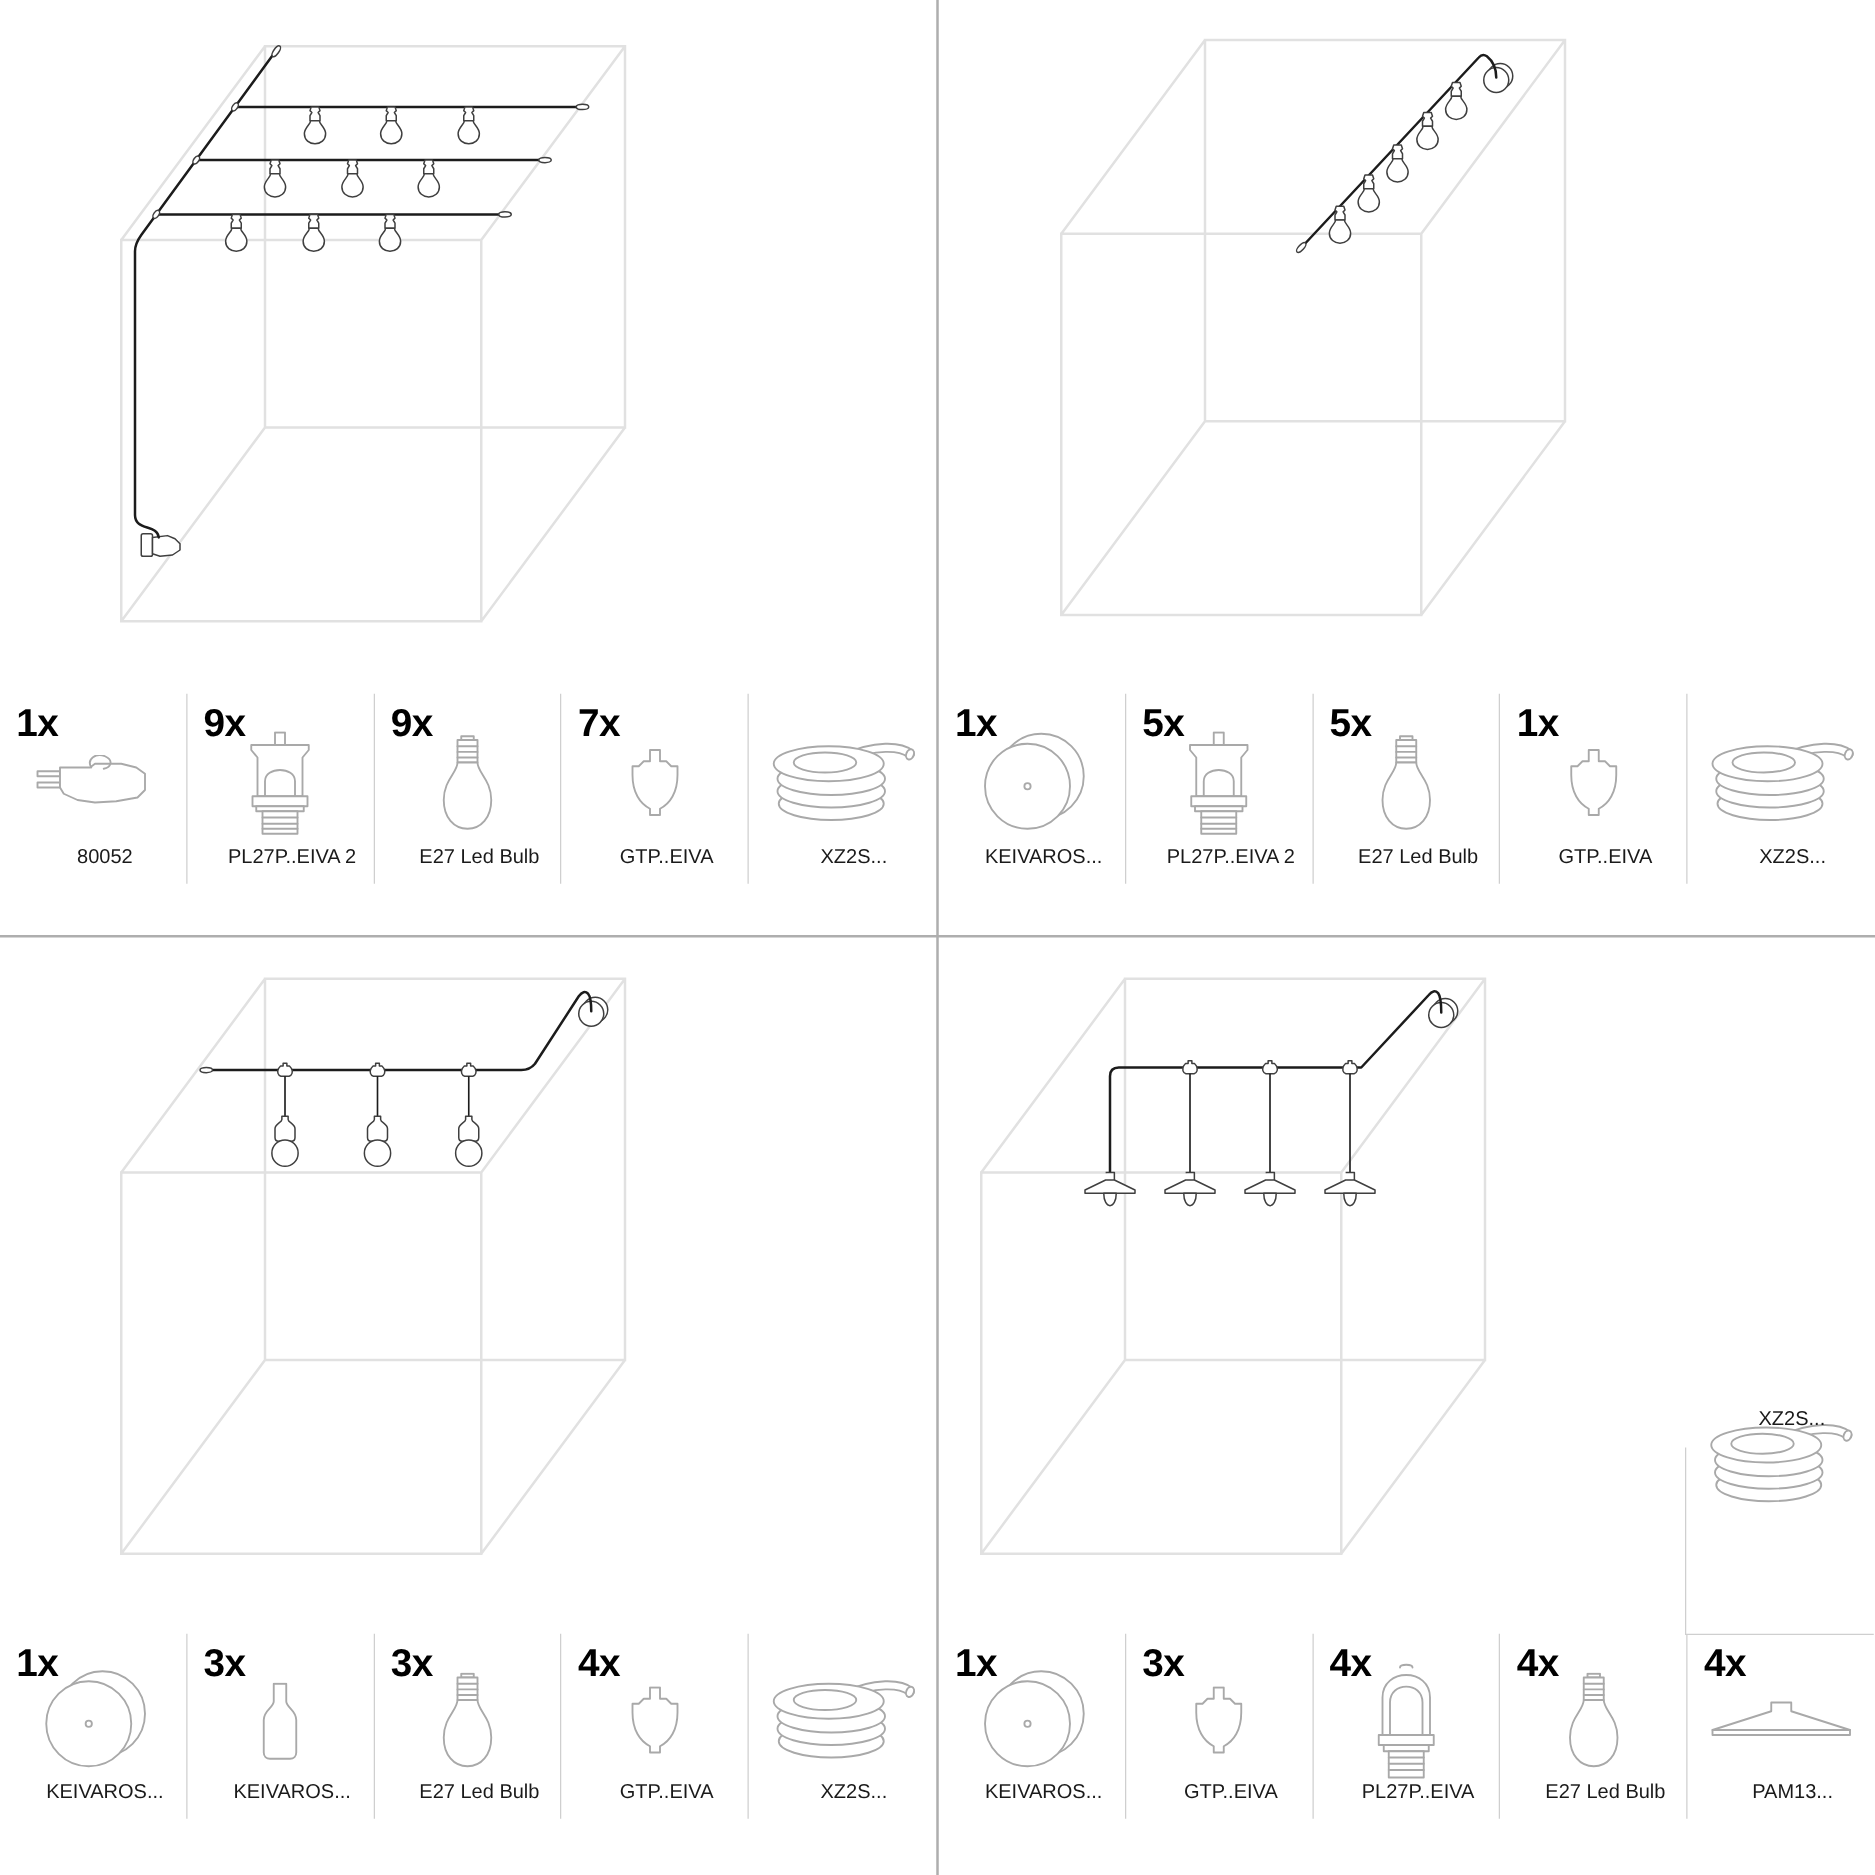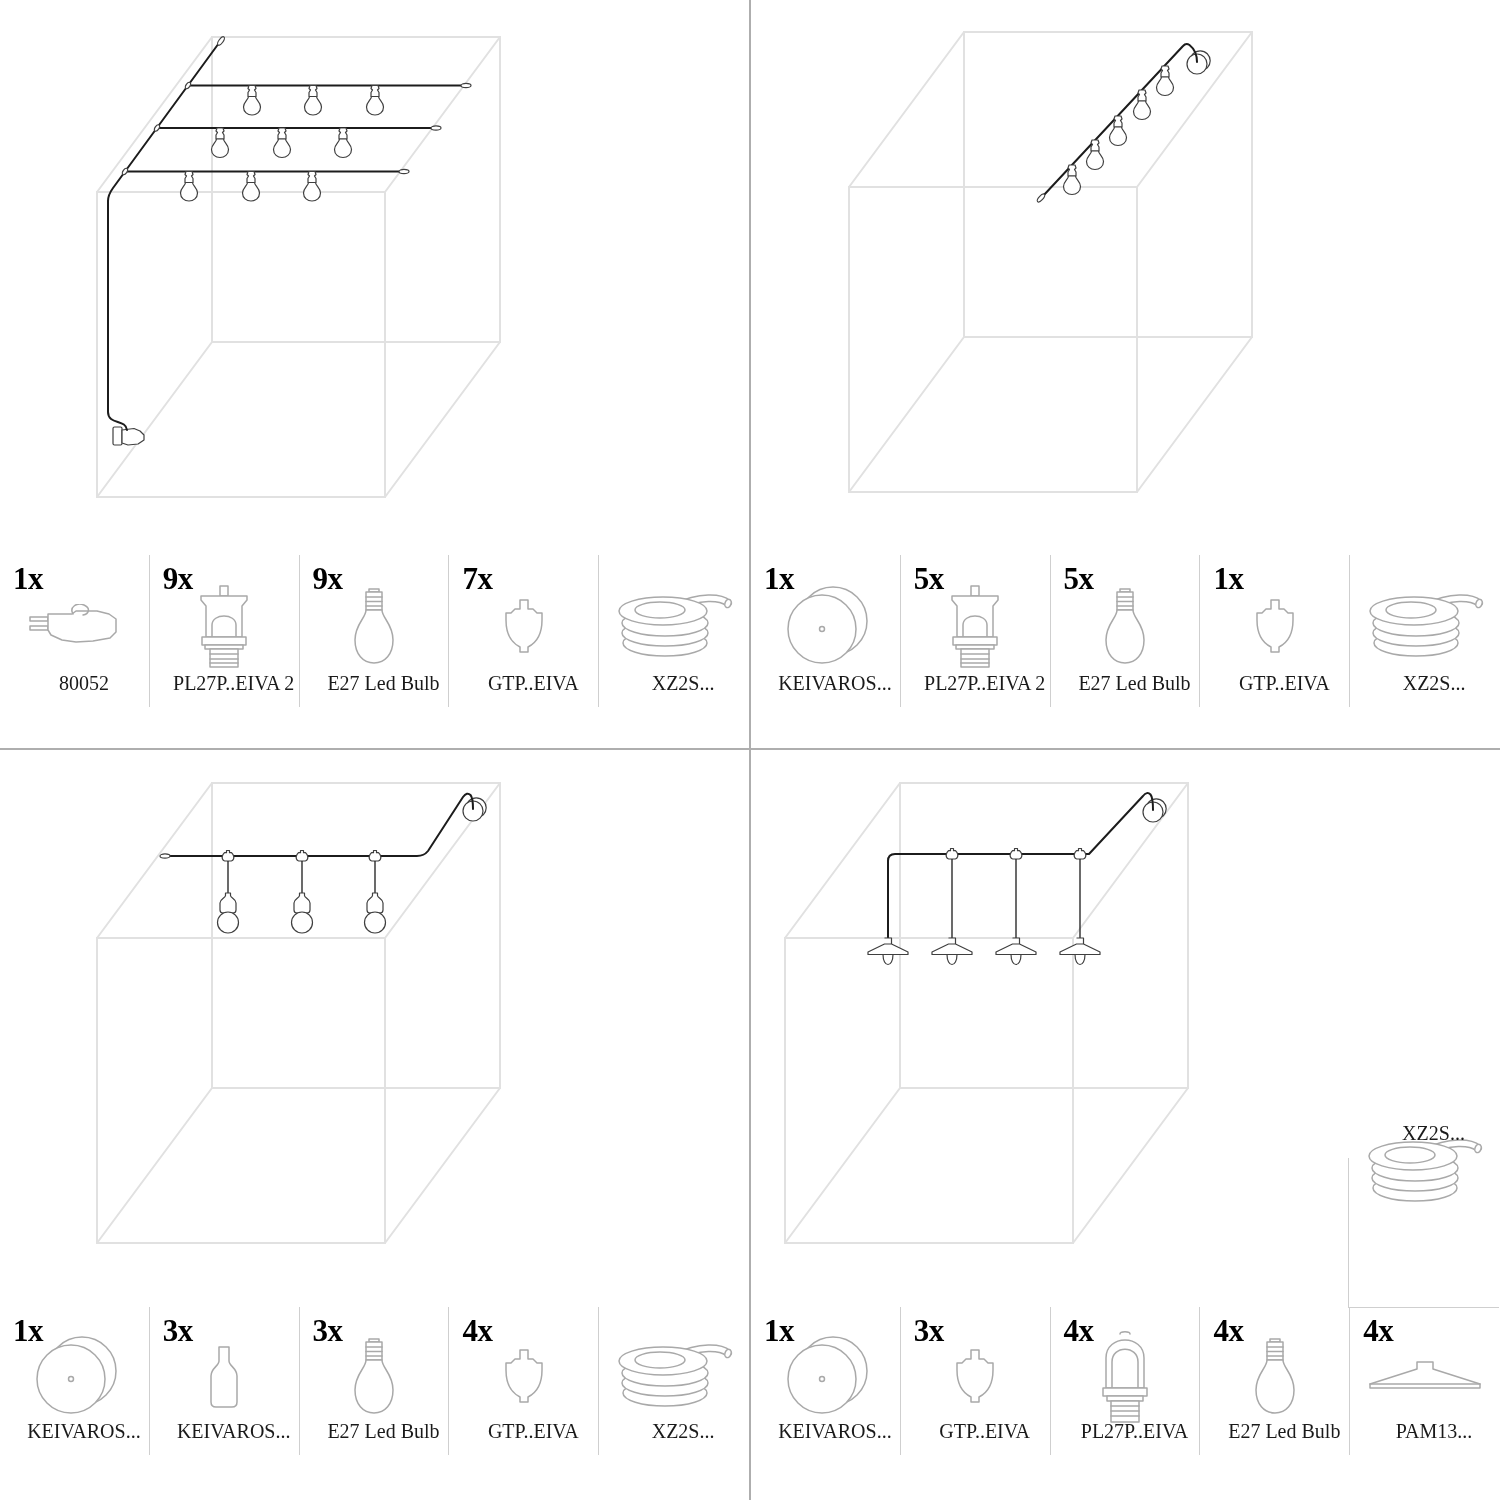--- a/index.html
+++ b/index.html
@@ -1,35 +1,35 @@
 <!DOCTYPE html>
 <html><head>
 <meta charset="utf-8">
 <style>
   html,body{margin:0;padding:0;background:#fff;}
   #page{position:relative;width:1500px;height:1500px;background:var(--bg,#fff);
-        font-family:Liberation Serif, serif;overflow:hidden;}
+        font-family:Liberation Sans, sans-serif;overflow:hidden;}
   .divider-v{position:absolute;left:749px;top:0;width:2px;height:1500px;background:var(--divider);}
   .divider-h{position:absolute;left:0;top:748px;width:1500px;height:2px;background:var(--divider);}
   .quad{position:absolute;width:750px;height:750px;}
   .diagram{position:absolute;left:0;top:0;}
   svg{display:block;}
   .cube{stroke:var(--cube);stroke-width:2;fill:none;}
   .cable{stroke:var(--cable);stroke-width:2;fill:none;stroke-linecap:round;stroke-linejoin:round;}
   .wire{stroke:var(--cable);stroke-width:1.3;fill:none;}
   .glyph{stroke:var(--glyph);stroke-width:1.2;fill:#fff;stroke-linejoin:round;}
   .parts-row{position:absolute;display:flex;background:#fff;}
   .cell{position:relative;flex:1 1 0;}
   .cell.bordered{border-right:1px solid var(--cellborder);}
   .qty{position:absolute;top:8px;left:13px;font-size:31px;font-weight:700;color:var(--qtycolor);
        letter-spacing:-0.5px;line-height:1;}
   .icon-wrap{position:absolute;left:0;right:0;top:24px;bottom:32px;display:flex;
              align-items:center;justify-content:center;color:var(--iconstroke);}
   .icon-wrap svg{stroke:currentColor;fill:#fff;stroke-width:1.5;stroke-linejoin:round;stroke-linecap:round;}
-  .code{position:absolute;left:0;right:0;bottom:12px;text-align:center;font-size:20px;
+  .code{position:absolute;left:0;right:0;bottom:12px;text-align:center;font-size:16px;
         color:var(--codecolor);white-space:nowrap;padding-left:19px;}
   #extra-cell{position:absolute;left:1348px;top:1158px;width:150px;height:149px;background:#fff;
         border-left:1px solid var(--cellborder);border-bottom:1px solid var(--cellborder);}
   #extra-cell .icon-wrap{top:14px;bottom:34px;}
   #extra-cell .code{bottom:13px;}
 </style>
 </head>
 <body>
 
 <div id="page" style="--bg: #ffffff; --divider: #aeaeae; --cellborder: #cfcfcf; --cable: #1c1c1c; --cube: #e1e1e1; --glyph: #3f3f3f; --iconstroke: #a9a9a9; --qtycolor: #000000; --codecolor: #1a1a1a;">

